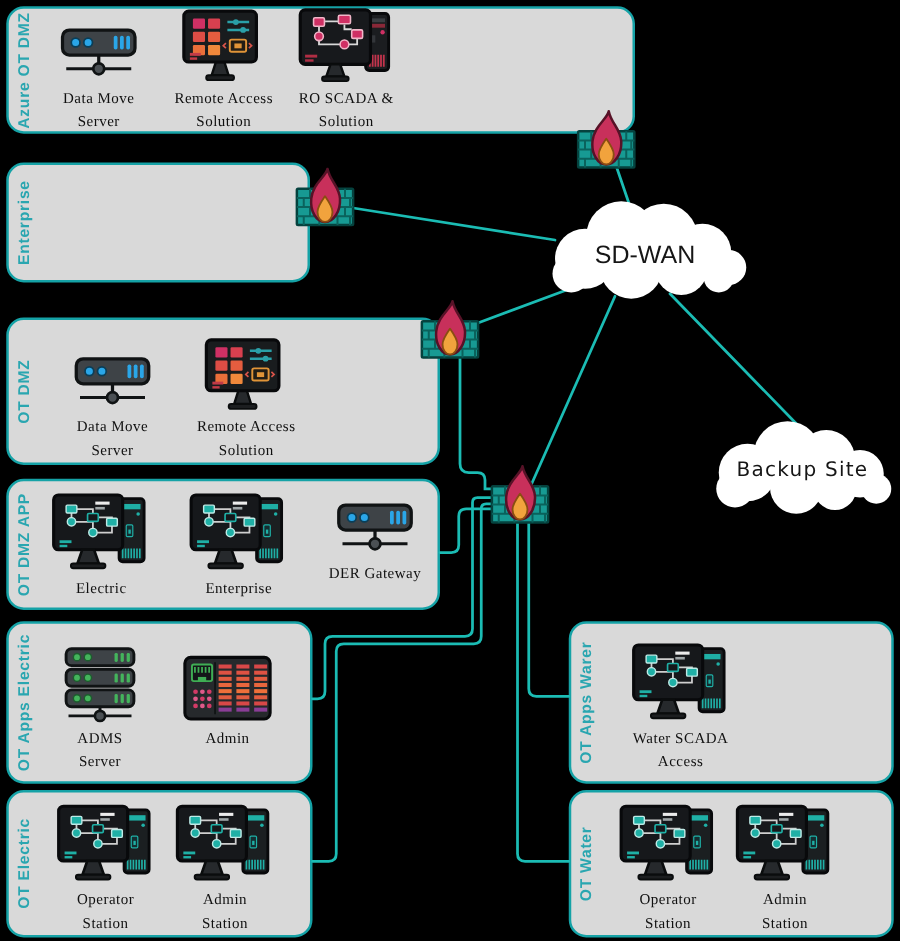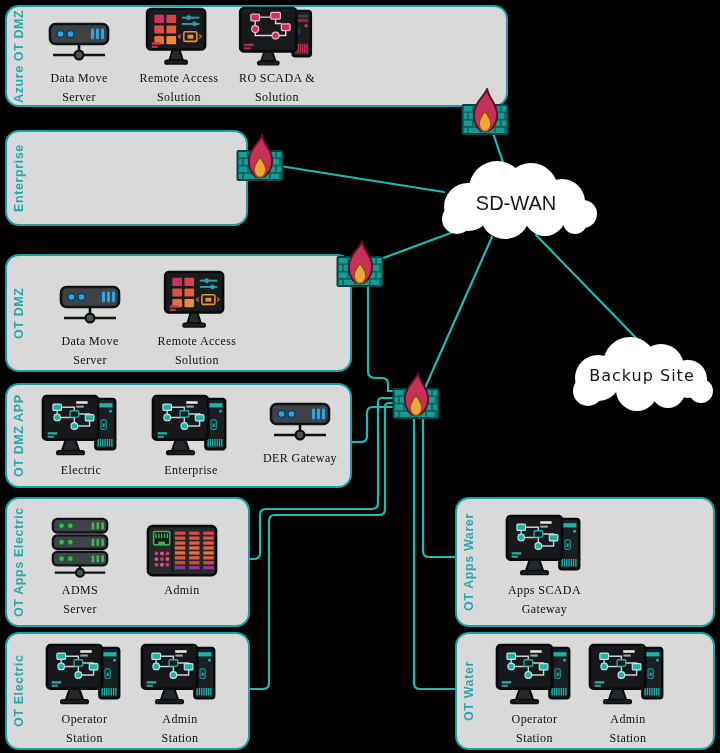--- a/index.html
+++ b/index.html
@@ -183,22 +183,22 @@
 
   <div class="zone" style="left:455px;top:497px;width:260px;height:130px;">
     <span class="zlabel">OT Apps Warer</span>
     <div class="item" style="left:30px;top:14px;width:115px;">
       <div class="icn" style="height:66px;">
           <svg width="80" height="65">
             <use href="#i-ws"></use>
           </svg>
         </div>
       <div class="lbl">
-          <span>Apps SCADA</span>
-          <span>Gateway</span>
+          <span>Water SCADA</span>
+          <span>Access</span>
         </div>
     </div>
   </div>
 
   <div class="zone" style="left:455px;top:632px;width:260px;height:118px;">
     <span class="zlabel">OT Water</span>
     <div class="item" style="left:30px;top:8px;width:95px;">
       <div class="icn" style="height:66px;">
           <svg width="80" height="65">
             <use href="#i-ws"></use>

